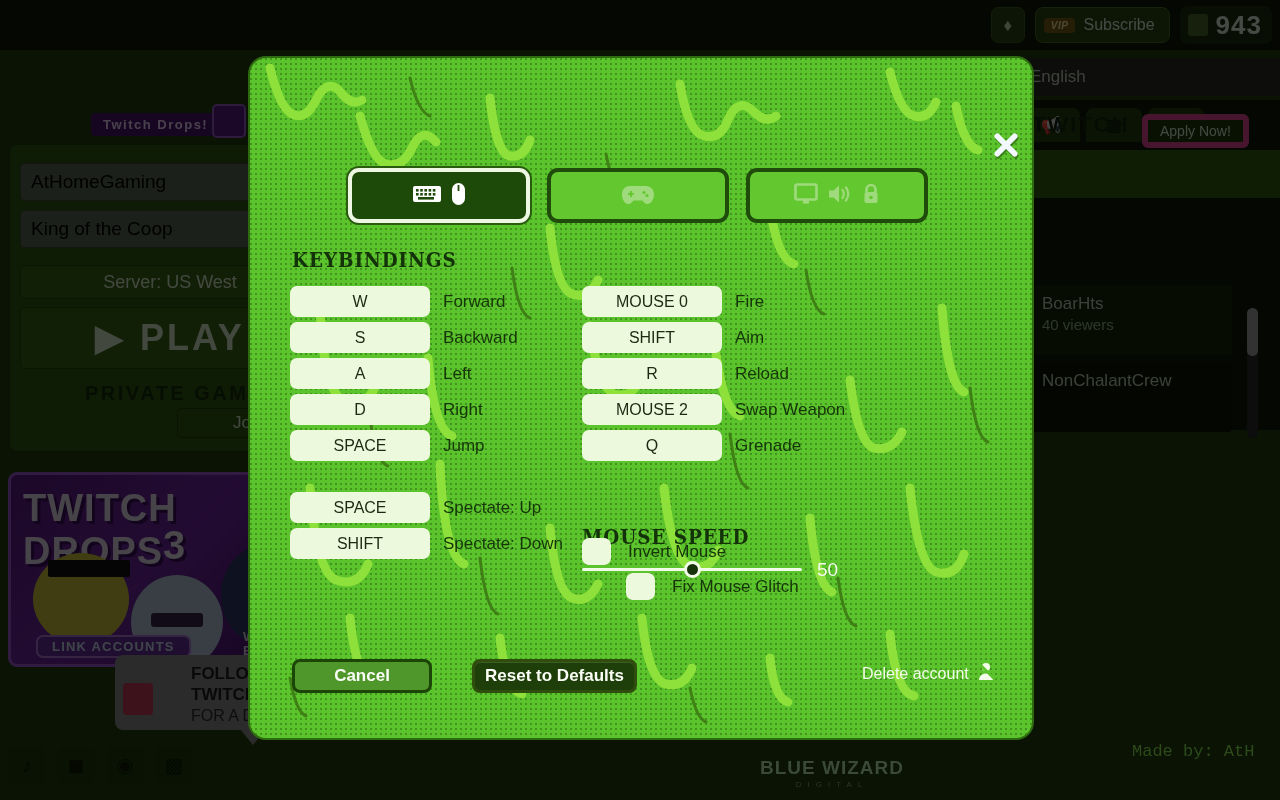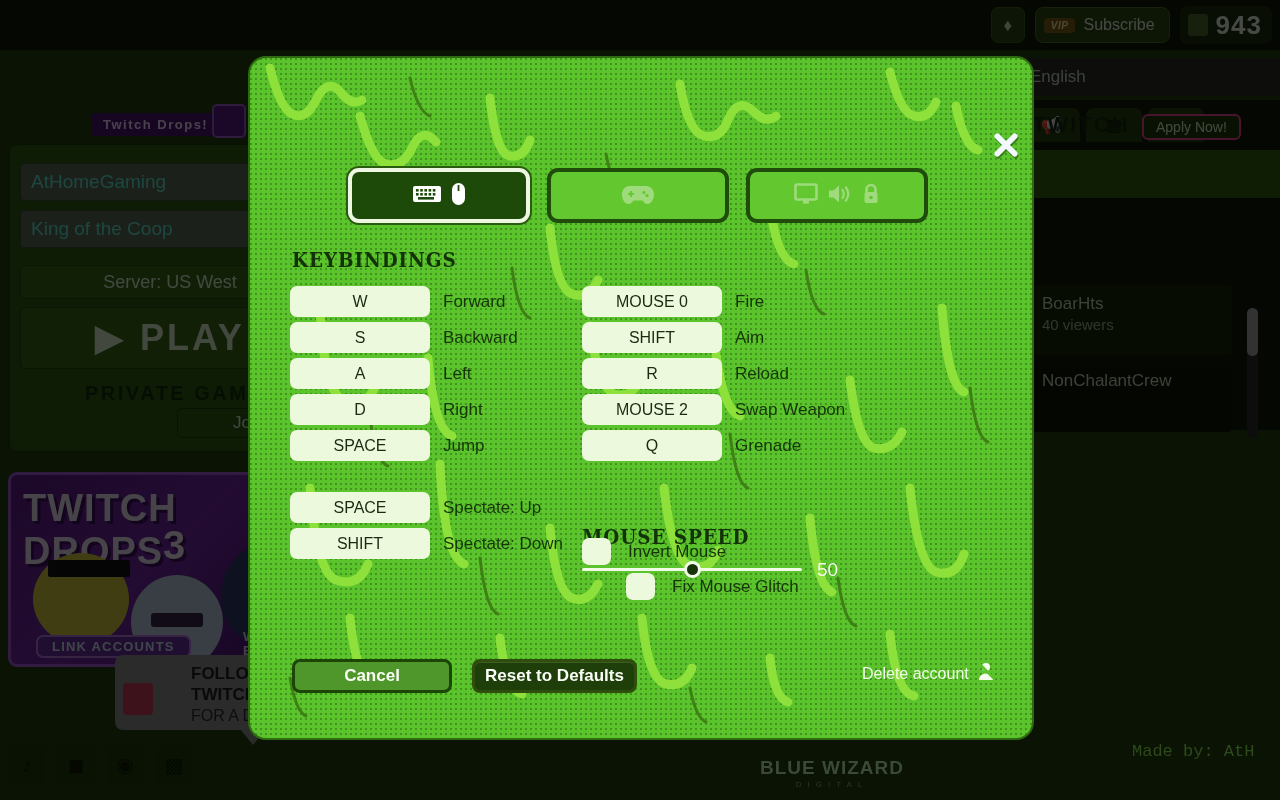--- a/index.html
+++ b/index.html
@@ -72,21 +72,21 @@
     border: 2px solid #9b5ad0; border-radius: 5px;
   }
   #left-panel {
     position: absolute; top: 143px; left: 8px; width: 282px; height: 310px;
     background: #2e5a12; border: 2px solid #203f0b; border-radius: 9px;
   }
   .lp-field {
     position: absolute; left: 20px; width: 300px; height: 38px;
     background: #5d6a55; border: 1px solid #3b4a33; border-radius: 4px;
     display: flex; align-items: center; padding-left: 10px;
-    color: #5eead4; font-size: 19px;
+    color: #000000; font-size: 19px;
   }
   .lp-btn {
     position: absolute; left: 20px; width: 300px;
     background: #356713; border: 1px solid #23470b; border-radius: 5px;
     display: flex; align-items: center; justify-content: center;
     color: #dff0d3;
   }
   #lp-server { top: 265px; height: 34px; font-size: 18px; }
   #lp-play {
     top: 307px; height: 62px; font-size: 36px; font-weight: bold;
@@ -181,21 +181,21 @@
   #rp-head {
     position: absolute; top: 50px; left: 0; width: 256px; height: 48px;
     background: #33600f;
   }
   #rp-head-title {
     position: absolute; top: 12px; left: 8px;
     color: #13280a; font-size: 22px; font-weight: bold; letter-spacing: 2px;
   }
   #rp-apply {
     position: absolute; top: 14px; left: 118px;
-    background: #1e3a09; border: 2px solid #ec4899; border-radius: 6px;
+    background: #1e3a09; border: 6px solid #ec4899; border-radius: 6px;
     padding: 3px 12px; color: #dfeed5; font-size: 14px;
   }
   .stream-row {
     position: absolute; left: 8px; width: 200px; height: 70px;
     background: #0b1404; border-radius: 4px; padding: 8px 10px;
   }
   .stream-row.alt { background: #16290a; }
   .s-name { color: #c6d8ba; font-size: 17px; line-height: 22px; }
   .s-viewers { color: #9ab18d; font-size: 15px; line-height: 20px; }
   #rp-scroll {
@@ -321,21 +321,21 @@
   
   .btm-btn {
     position: absolute; height: 34px; border-radius: 8px;
     display: flex; align-items: center; justify-content: center;
     color: #fafdf6; font-size: 17px; font-weight: bold;
     cursor: pointer;
   }
   .btm-btn.light { background: #4f962b; border: 3px solid #1c4508; }
   .btm-btn.dark  { background: #1e3f09; border: 3px solid #2f4d0c;
                    box-shadow: inset 0 1px 0 rgba(200,240,160,.18); }
-  #btn-cancel { top: 601px; left: 42px;  width: 160px; }
+  #btn-cancel { top: 601px; left: 42px;  width: 140px; }
   #btn-reset  { top: 601px; left: 222px; width: 165px; }
   #btn-confirm{ top: 601px; left: 400px; width: 165px; }
   #delete-account {
     position: absolute; top: 604px; left: 612px;
     display: flex; align-items: center; gap: 8px;
     color: #f3fbea; font-size: 16px; cursor: pointer;
   }
 </style>
 </head>
 <body>

